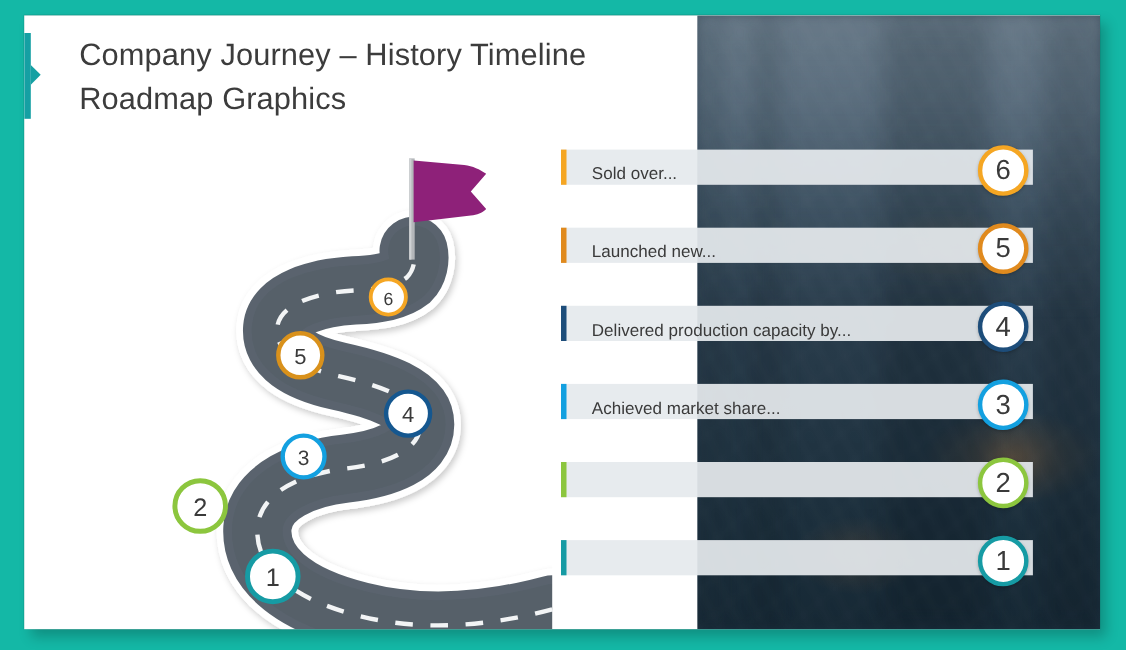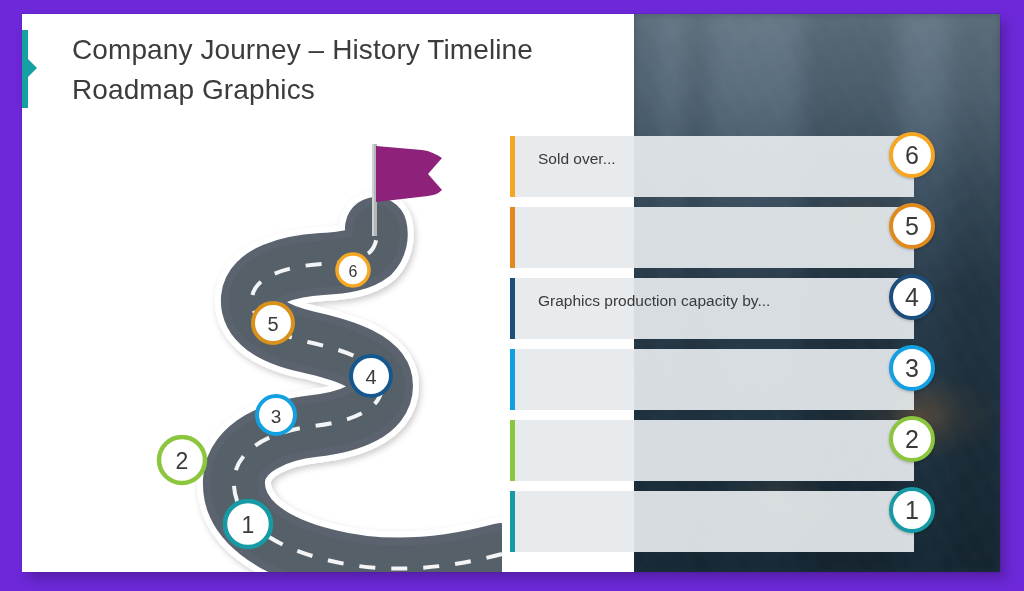--- a/index.html
+++ b/index.html
@@ -9,21 +9,21 @@
     height: 591px;
     overflow: hidden;
     background: #ffffff;
     font-family: "Liberation Sans", sans-serif;
   }
 
   #stage {
     position: relative;
     width: 1024px;
     height: 591px;
-    background: #6d28d9;
+    background: #14b8a6;
   }
 
   
   .slide {
     position: absolute;
     left: 22px;
     top: 14px;
     width: 978px;
     height: 558px;
     background: #ffffff;
@@ -127,21 +127,22 @@
     position: absolute;
     left: 488px;
     top: 100px;
     width: 466px;
     height: 430px;
   }
   .row {
     position: absolute;
     left: 0;
     width: 404px;
-    height: 61px;
+    height: 32px;
+    padding-left: 25px;
   }
   .row-bar {
     position: absolute;
     left: 0; top: 0;
     width: 100%; height: 100%;
     background: rgba(229,233,237,0.93);
   }
   .row-accent {
     position: absolute;
     left: 0; top: 0;
@@ -272,33 +273,35 @@
       <div class="row" style="top:22px">
         <div class="row-bar"></div>
         <div class="row-accent" style="background: rgb(245, 166, 35);"></div>
         <div class="row-label">Sold over...</div>
         <div class="row-circle" style="border: 4px solid rgb(245, 166, 35);">6</div>
       </div>
 
       <div class="row" style="top:93px">
         <div class="row-bar"></div>
         <div class="row-accent" style="background: rgb(224, 138, 30);"></div>
+        <div class="row-label">Launched new...</div>
         <div class="row-circle" style="border: 4px solid rgb(224, 138, 30);">5</div>
       </div>
 
       <div class="row" style="top:164px">
         <div class="row-bar"></div>
         <div class="row-accent" style="background: rgb(29, 77, 122);"></div>
-        <div class="row-label">Graphics production capacity by...</div>
+        <div class="row-label">Delivered production capacity by...</div>
         <div class="row-circle" style="border: 4px solid rgb(29, 77, 122);">4</div>
       </div>
 
       <div class="row" style="top:235px">
         <div class="row-bar"></div>
         <div class="row-accent" style="background: rgb(19, 160, 224);"></div>
+        <div class="row-label">Achieved market share...</div>
         <div class="row-circle" style="border: 4px solid rgb(19, 160, 224);">3</div>
       </div>
 
       <div class="row" style="top:306px">
         <div class="row-bar"></div>
         <div class="row-accent" style="background: rgb(140, 198, 62);"></div>
         <div class="row-circle" style="border: 4px solid rgb(140, 198, 62);">2</div>
       </div>
 
       <div class="row" style="top:377px">

